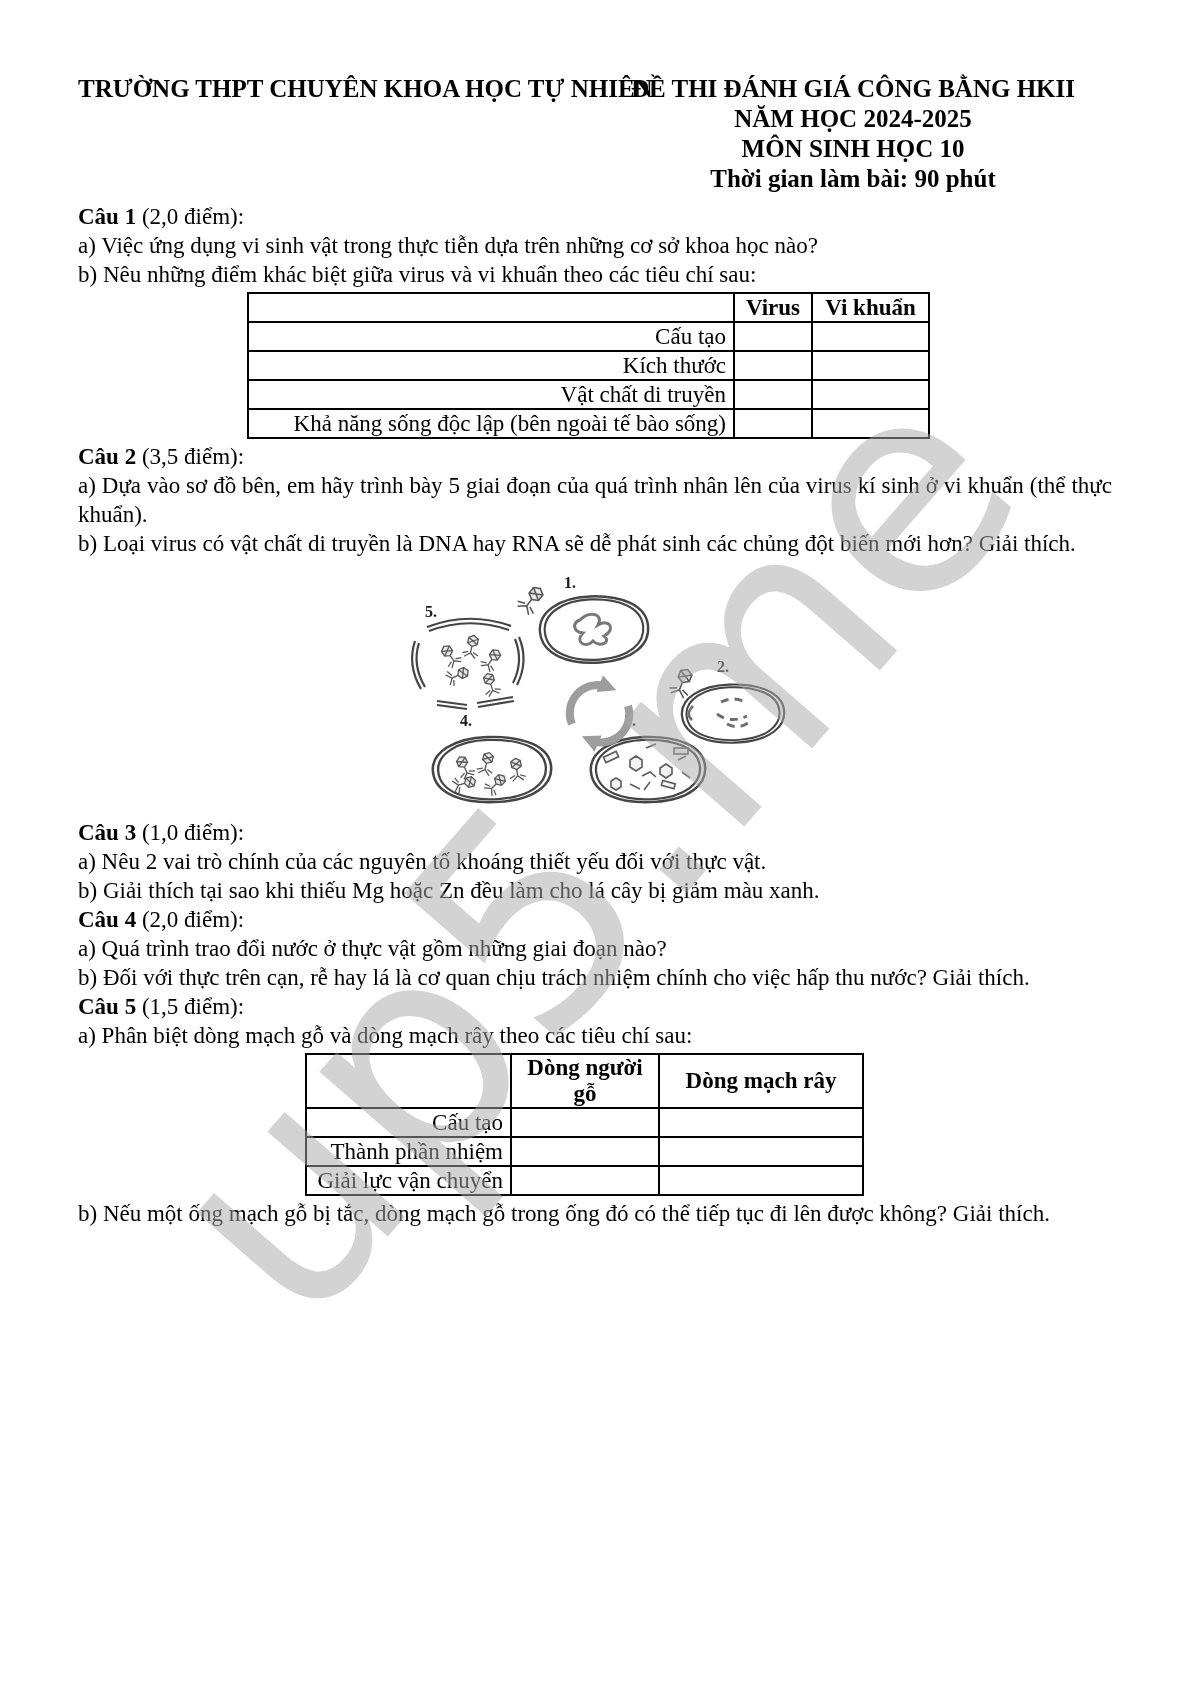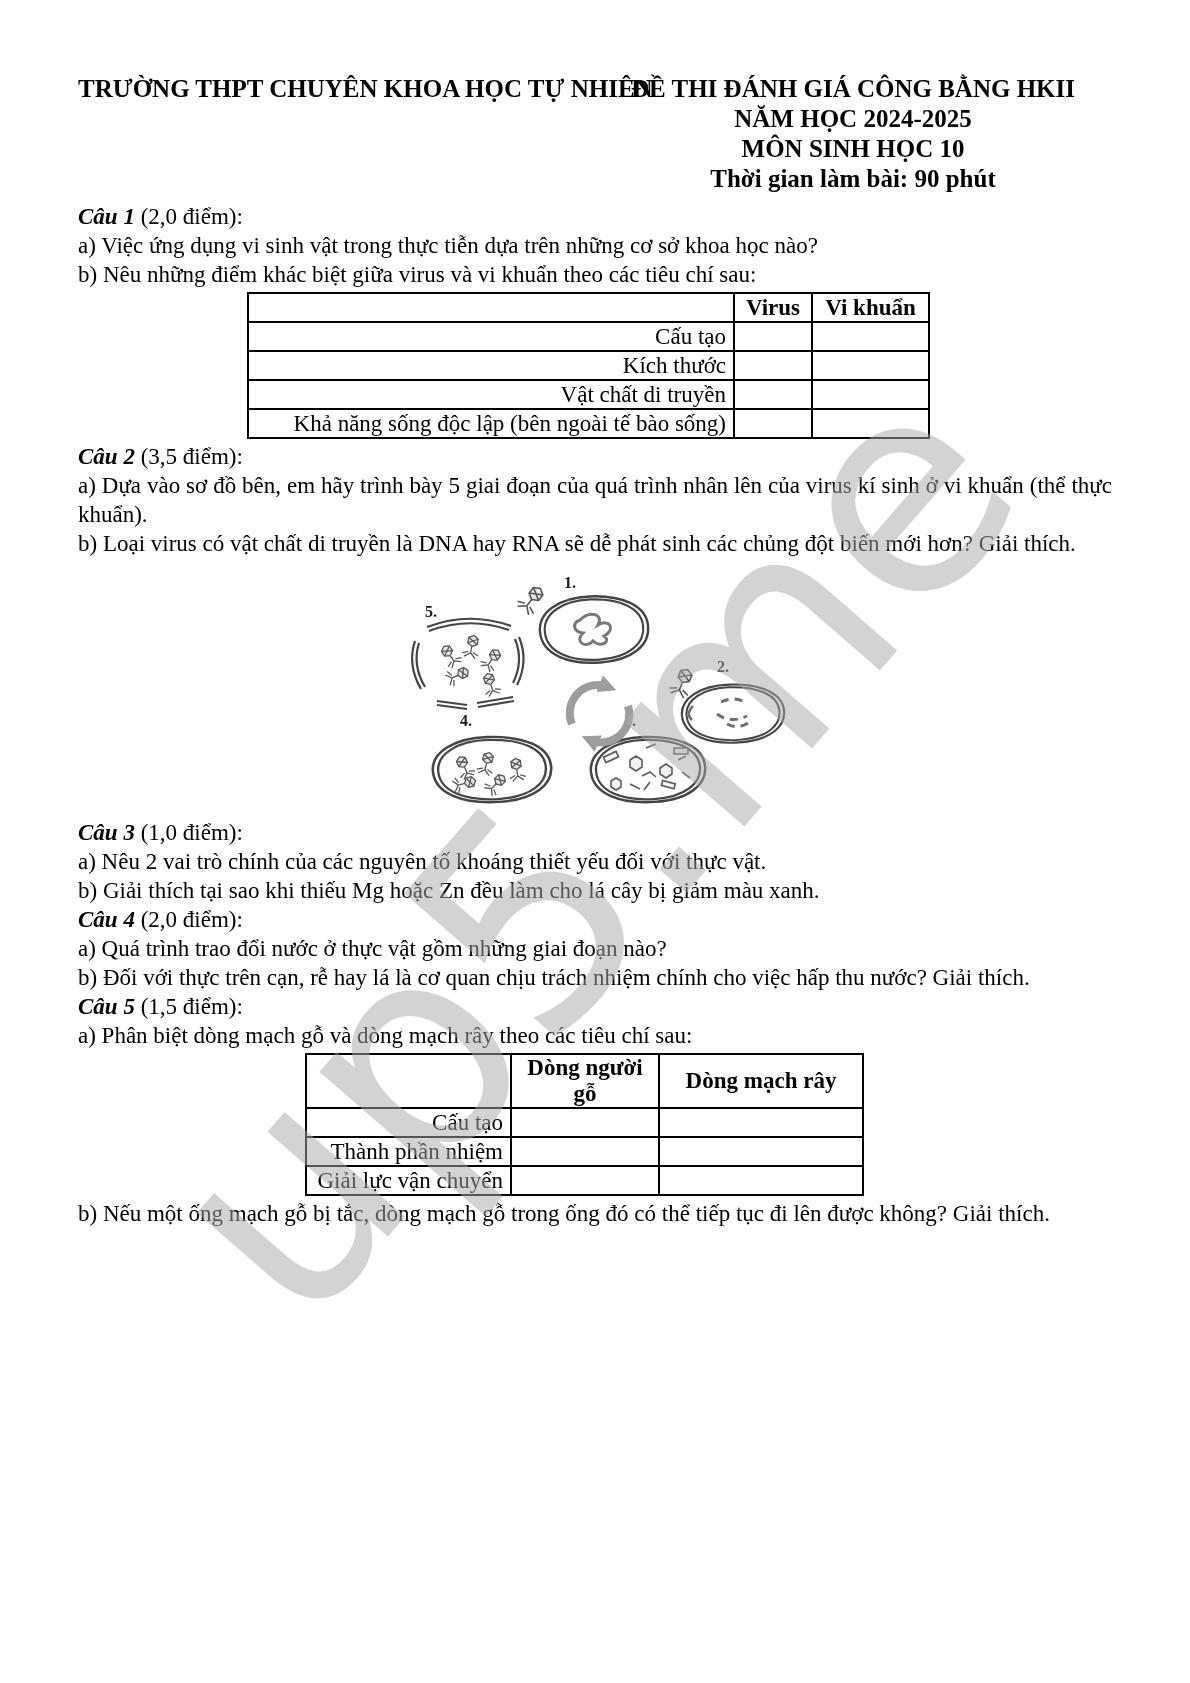--- a/index.html
+++ b/index.html
@@ -8,21 +8,21 @@
   .page { position:relative; width:1190px; height:1683px; background:#fff; }
   .doc { position:absolute; left:0; top:0; width:1190px; padding:74px 78px 0 78px; }
 
   .hdr { display:flex; font-weight:bold; font-size:25px; line-height:30px; }
   .hdr-left { width:516px; white-space:nowrap; }
   .hdr-right { flex:1; text-align:center; }
   .hdr-right div { line-height:30px; }
 
   .body { margin-top:8px; }
   p.line { font-size:23px; line-height:29px; text-align:justify; }
-  .qno { font-weight:bold;font-style:italic; }
+  .qno { font-weight:bold; }
 
   table { border-collapse:collapse; table-layout:fixed; }
   td { border:2px solid #000; height:29px; font-size:23px; padding:0 7px; vertical-align:middle;text-align:right; }
   td.hd { font-weight:bold; text-align:center; }
   .t1 { width:681px; margin:3px 0 3px 169px; }
   .t2 { width:557px; margin:3px 0 3px 227px; }
 
   .diagram { width:420px; height:250px; margin:4px 0 6px 307px; position:relative; }
   .diagram svg { width:100%; height:100%; }
   .stage-num { font-family:"Liberation Serif",serif; font-size:16px; font-weight:bold; fill:#1a1a1a; }

